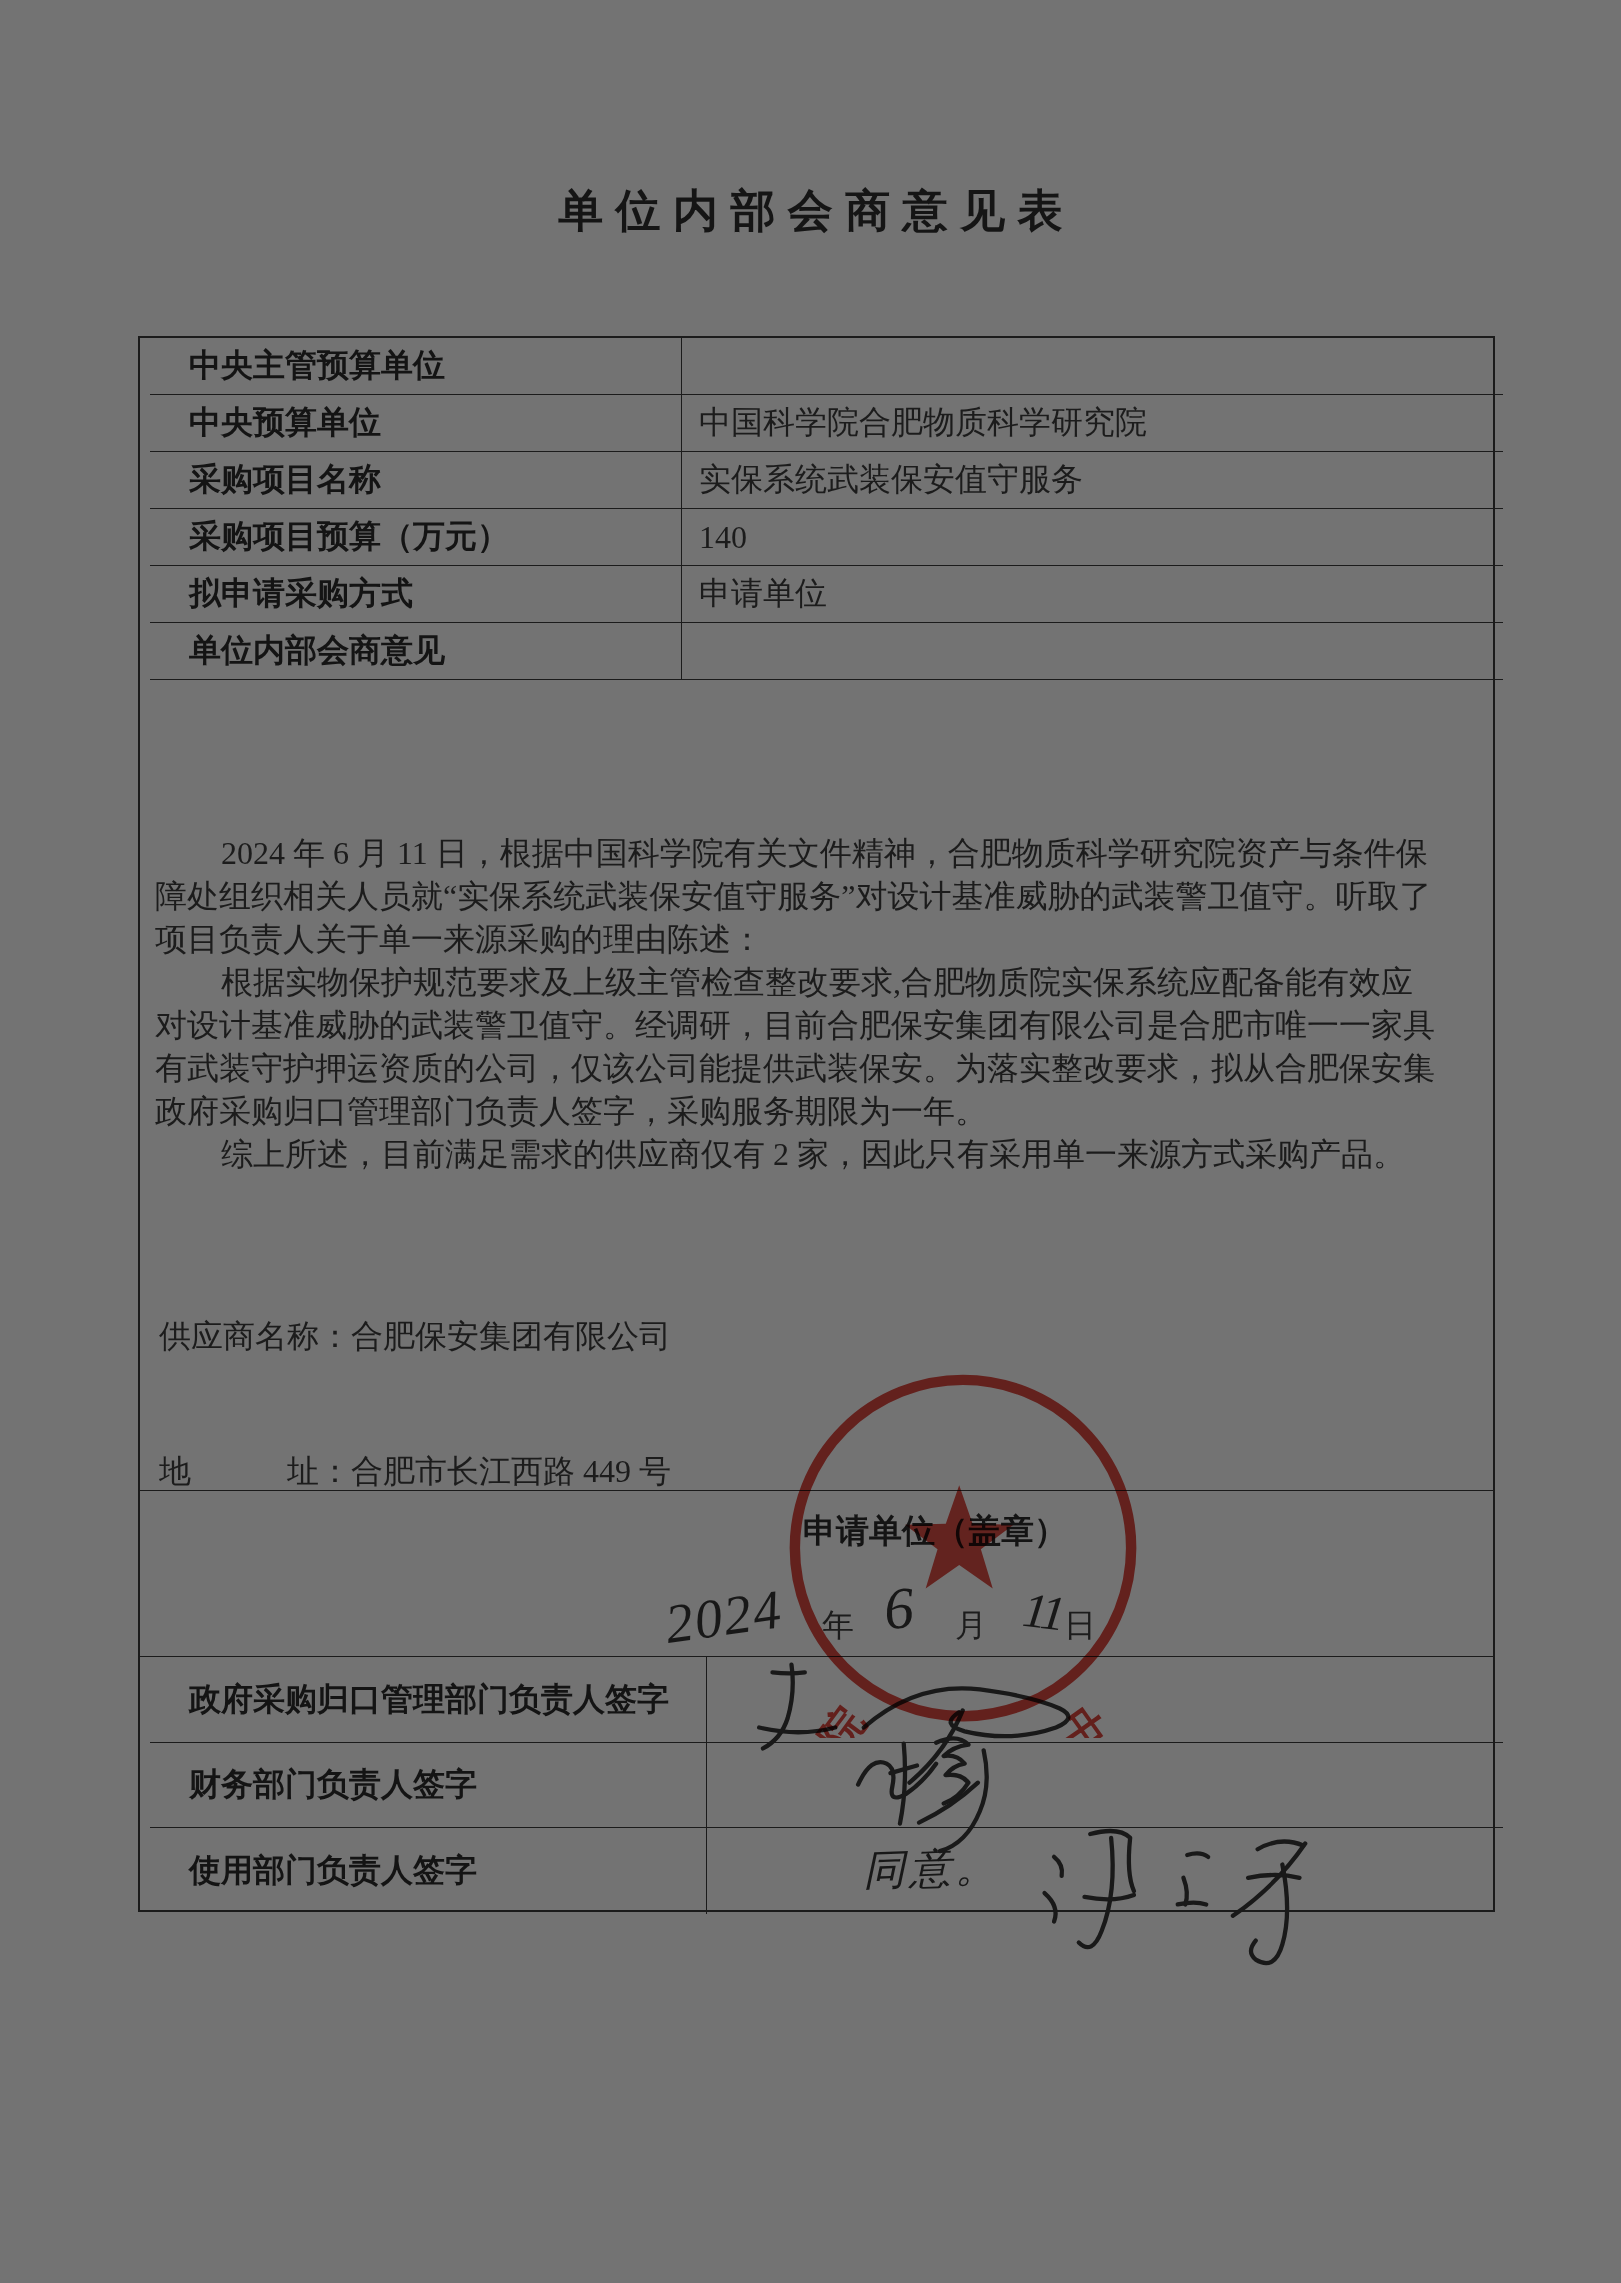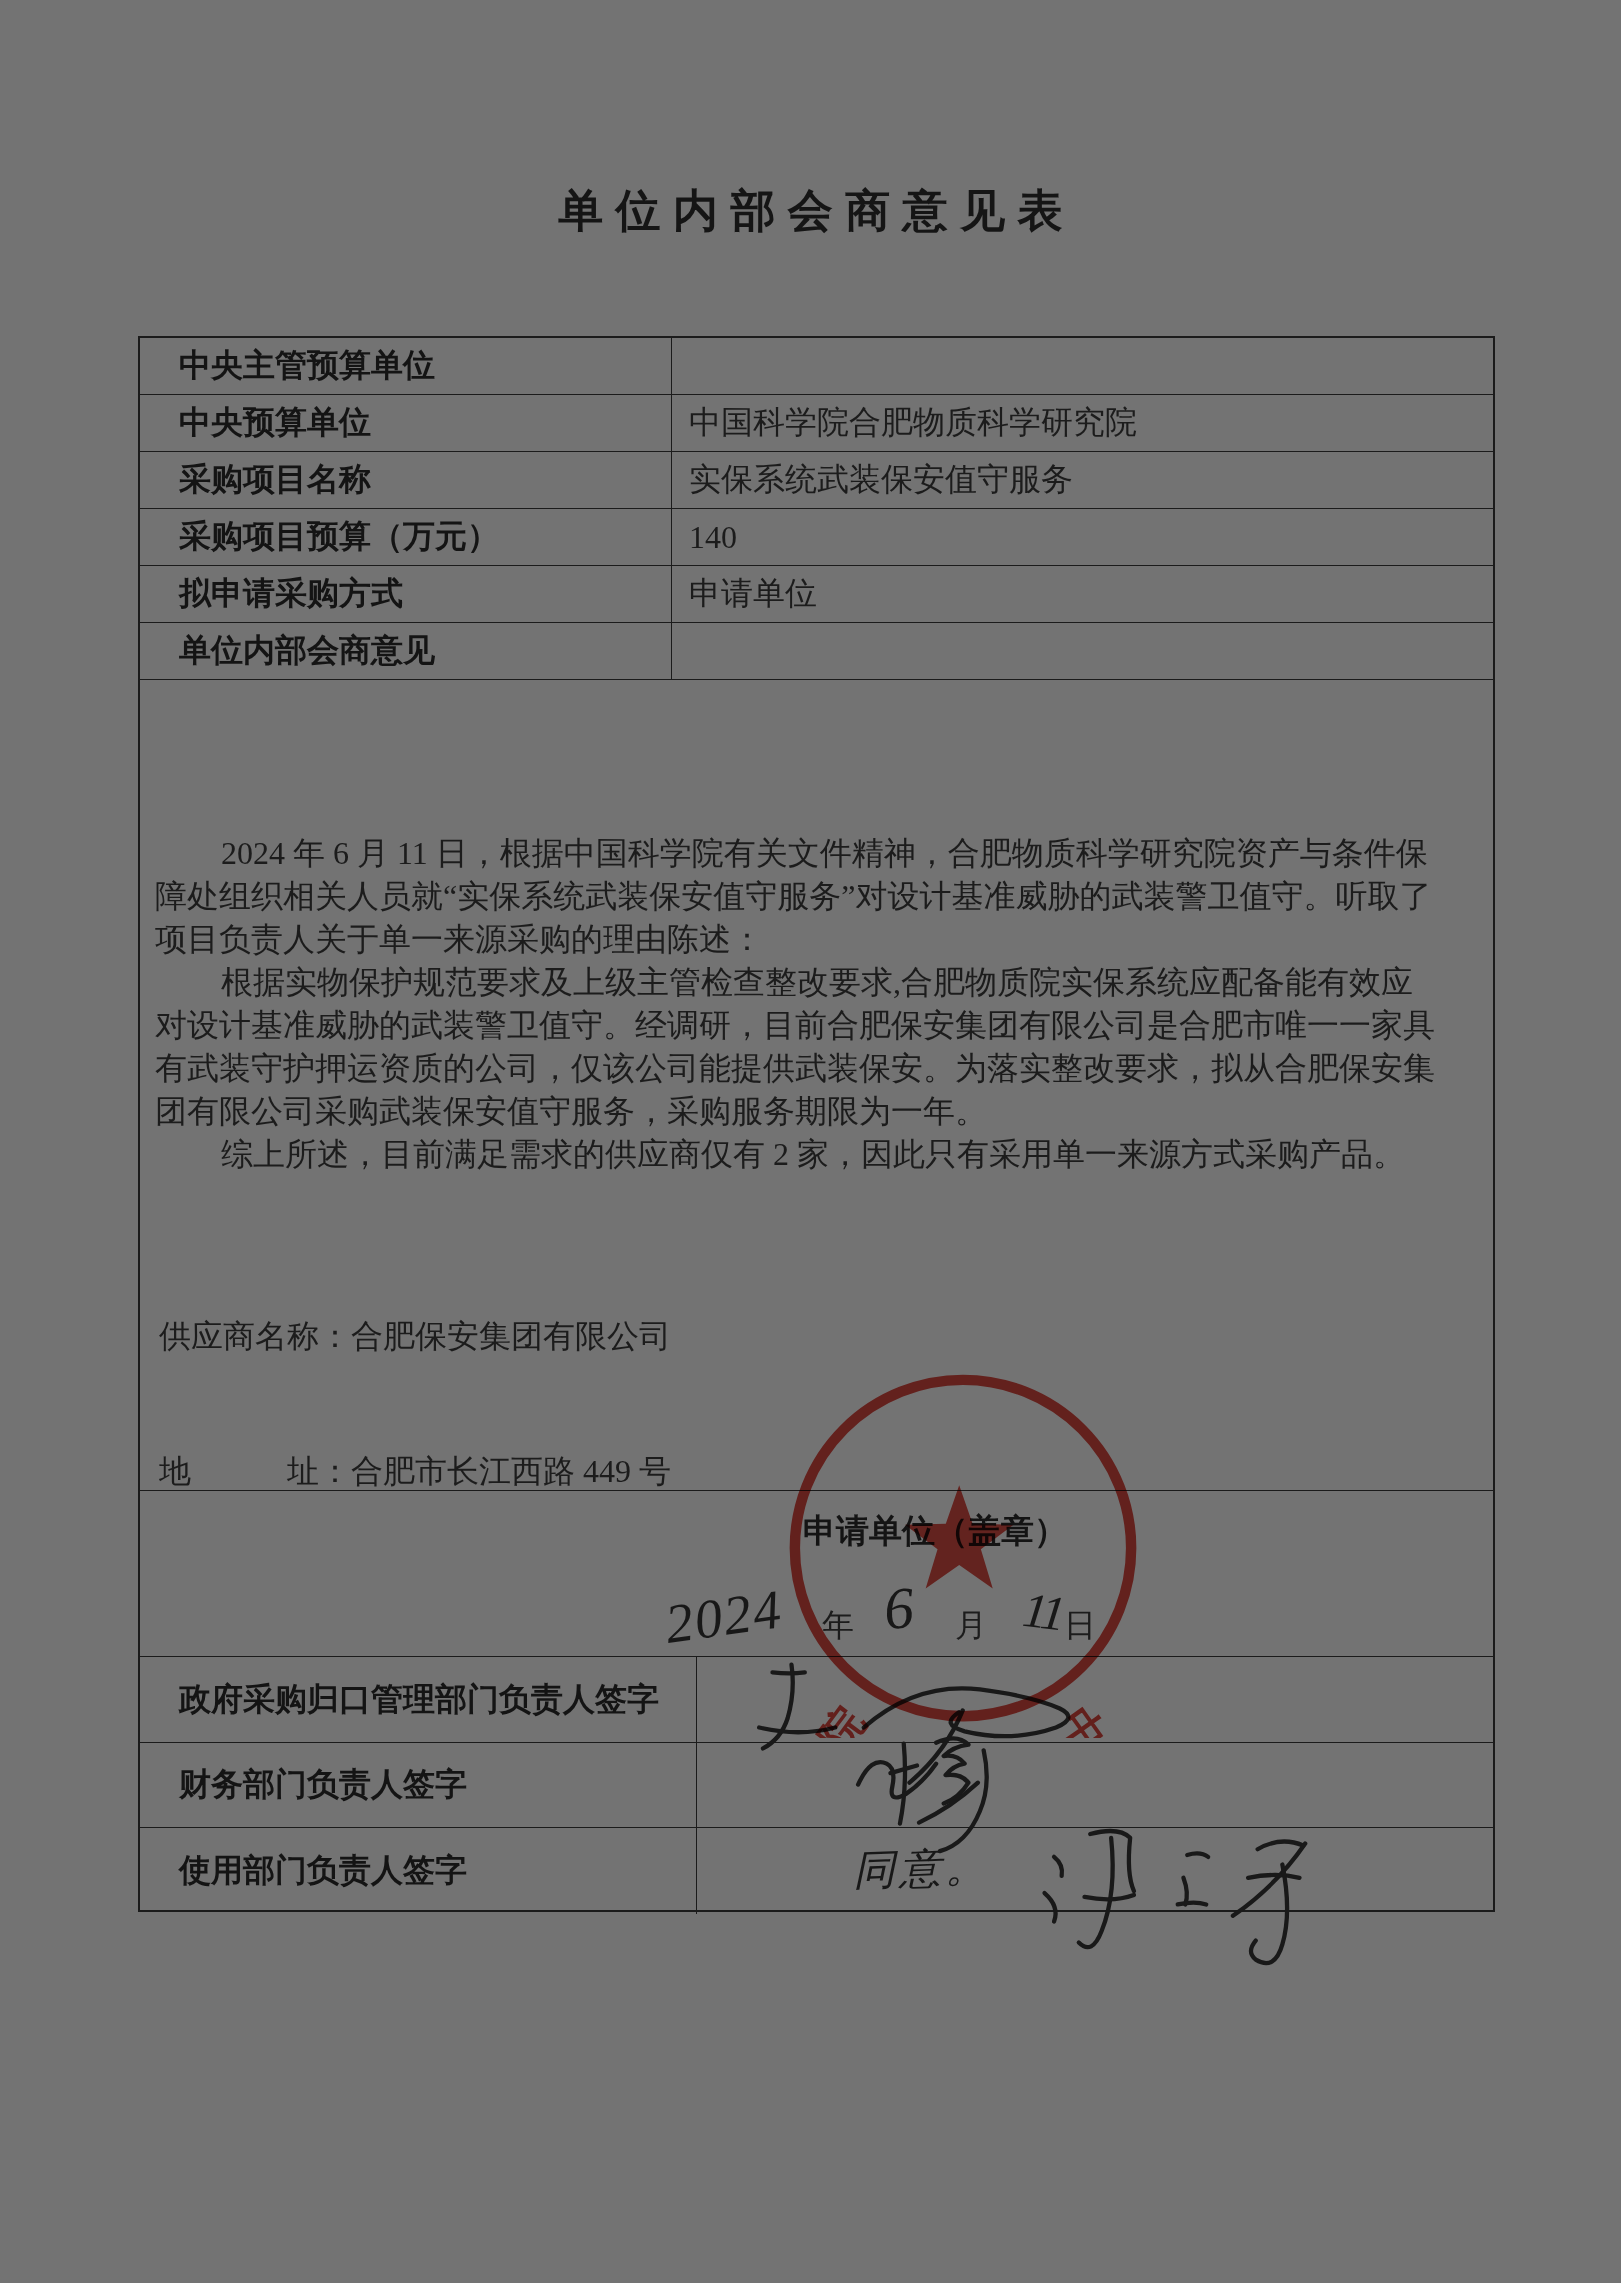--- a/index.html
+++ b/index.html
@@ -10,21 +10,21 @@
   }
   .doc-title{
     position:absolute;left:138px;top:181px;width:1357px;text-align:center;
     font-family:"Liberation Sans",sans-serif;font-weight:700;font-size:45px;
     letter-spacing:12.4px;color:#151515;
   }
   .tbl{
     position:absolute;left:138px;top:336px;width:1357px;height:1576px;
     border:2.9px solid #1b1b1b;box-sizing:border-box;
   }
-  .row{position:absolute;left:0;width:100%;box-sizing:border-box;
+  .row{position:absolute;left:10px;width:100%;box-sizing:border-box;
     border-bottom:1.9px solid #1b1b1b;display:flex;padding-left:20px;}
   .cell{box-sizing:border-box;display:flex;align-items:center;}
   .cell.lab{
     width:512px;border-right:1.9px solid #1b1b1b;padding-left:19px;
     font-family:"Liberation Sans",sans-serif;font-weight:700;font-size:32px;color:#141414;
   }
   .cell.val{flex:1;padding-left:17px;font-size:32px;}
   .r0{top:0;height:57px}.r1{top:57px;height:57px}.r2{top:114px;height:57px}
   .r3{top:171px;height:57px}.r4{top:228px;height:57px}.r5{top:285px;height:57px}
   .bigcell{position:absolute;left:0;top:342px;width:100%;height:811px;
@@ -90,21 +90,21 @@
     </div>
 
     <div class="bigcell">
       <div class="opinion">
         <div class="ln indent">2024 年 6 月 11 日，根据中国科学院有关文件精神，合肥物质科学研究院资产与条件保</div>
         <div class="ln">障处组织相关人员就“实保系统武装保安值守服务”对设计基准威胁的武装警卫值守。听取了</div>
         <div class="ln">项目负责人关于单一来源采购的理由陈述：</div>
         <div class="ln indent">根据实物保护规范要求及上级主管检查整改要求,合肥物质院实保系统应配备能有效应</div>
         <div class="ln">对设计基准威胁的武装警卫值守。经调研，目前合肥保安集团有限公司是合肥市唯一一家具</div>
         <div class="ln">有武装守护押运资质的公司，仅该公司能提供武装保安。为落实整改要求，拟从合肥保安集</div>
-        <div class="ln">团有限公司采购武装保安值守服务，采购服务期限为一年。</div>
+        <div class="ln">政府采购归口管理部门负责人签字，采购服务期限为一年。</div>
         <div class="ln indent">综上所述，目前满足需求的供应商仅有 2 家，因此只有采用单一来源方式采购产品。</div>
       </div>
       <div class="supplier">
         <div>供应商名称：合肥保安集团有限公司</div>
         <div>地　　　址：合肥市长江西路 449 号</div>
       </div>
     </div>
 
     <div class="stamprow">
       <div class="applylabel">申请单位（盖章）</div>

